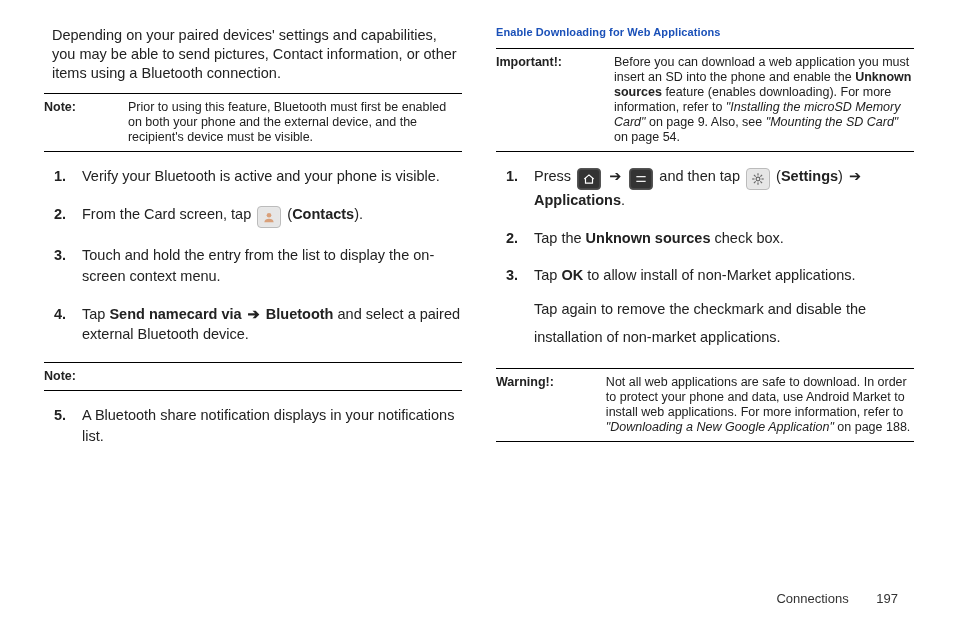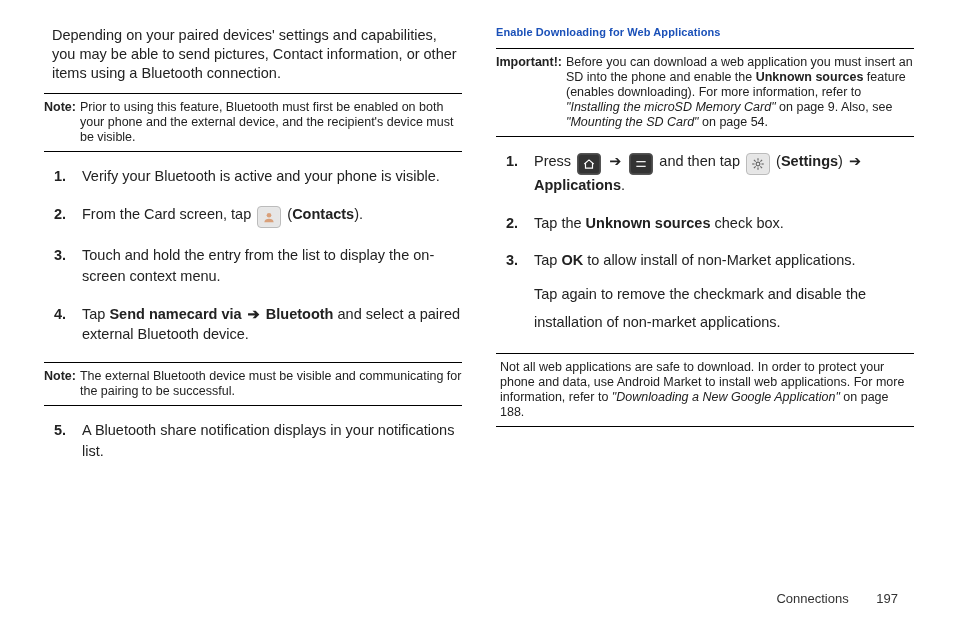--- a/index.html
+++ b/index.html
@@ -39,20 +39,21 @@
     margin:0 0 10px 8px;
   }
   .note{
     border-top:1.2px solid #000;
     border-bottom:1.2px solid #000;
     padding:6px 0 6px 0;
     font-size:12.5px;
     line-height:1.2;
     margin:10px 0 14px;
     display:flex;
+    gap:48px;
   }
   .note .lbl{font-weight:bold;white-space:nowrap}
   .note .txt{padding-left:4px}
   .note-warning .lbl{font-weight:bold}
   ol{list-style:none;margin:0;padding:0}
   ol li{
     display:flex;
     font-size:14.5px;
     line-height:1.43;
     margin:0 0 17px 10px;
@@ -136,21 +137,20 @@
       <li>
         <span class="num">4.</span>
         <span class="li-body">
           <span>Tap </span><span class="b">Send namecard via</span><span class="arrow b"> ➔ </span><span class="b">Bluetooth</span><span> and select a paired external Bluetooth device.</span>
         </span>
       </li>
     </ol>
 
     <div class="note">
       <span class="lbl">Note:</span>
-      <span class="txt">The external Bluetooth device must be visible and communicating for the pairing to be successful.</span>
     </div>
 
     <ol>
       <li>
         <span class="num">5.</span>
         <span class="li-body">A Bluetooth share notification displays in your notifications list.</span>
       </li>
     </ol>
   </div>
 
@@ -210,20 +210,21 @@
       <li>
         <span class="num">3.</span>
         <span class="li-body">
           <span>Tap </span><span class="b">OK</span><span> to allow install of non-Market applications.</span><br>
           <span style="display:inline-block;margin-top:10px;line-height:1.9">Tap again to remove the checkmark and disable the installation of non-market applications.</span>
         </span>
       </li>
     </ol>
 
     <div class="note note-warning">
+      <span class="lbl">Warning!:</span>
       <span class="txt">
         <span>Not all web applications are safe to download. In order to protect your phone and data, use Android Market to install web applications. For more information, refer to </span><span class="ref-it">"Downloading a New Google Application"</span><span>  on page 188.</span>
       </span>
     </div>
   </div>
 </div>
 
 <div class="footer">
   <span>Connections</span>
   <span class="pg">197</span>

